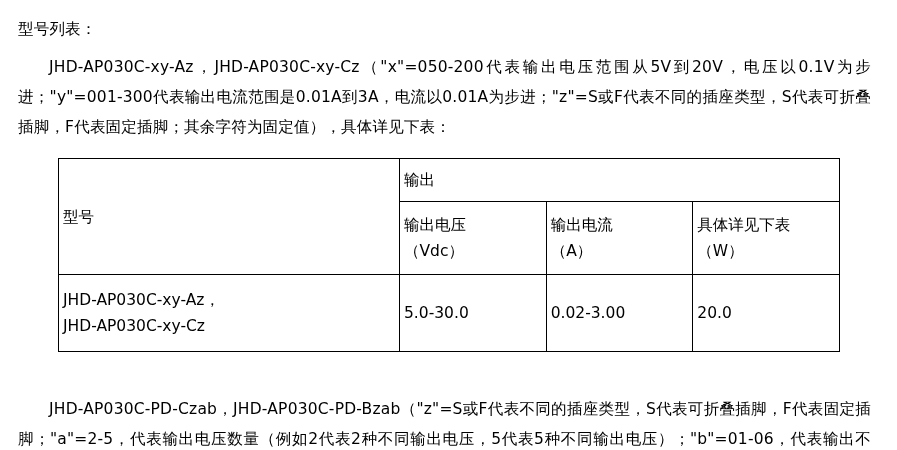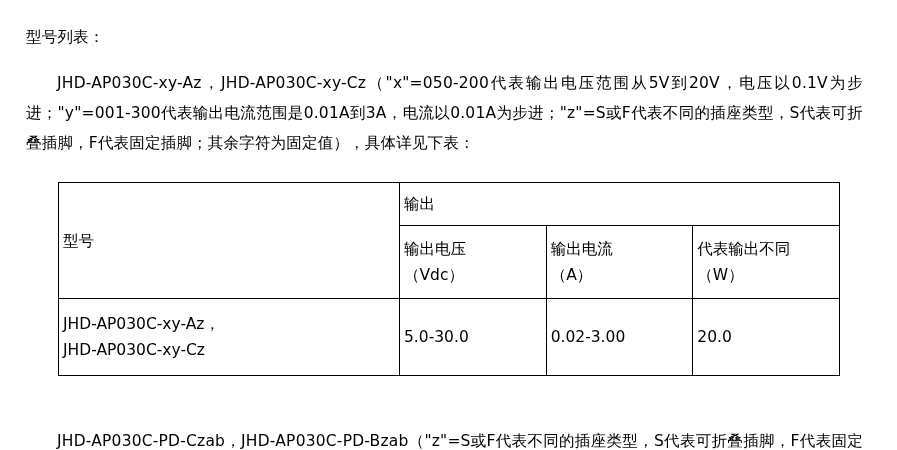--- a/index.html
+++ b/index.html
@@ -18,21 +18,21 @@
     position: relative;
     width: 897px;
     height: 450px;
     padding: 0;
     box-sizing: border-box;
   }
   .para {
     font-size: 15.5px;
     line-height: 30px;
     letter-spacing: 0.2px;
-    margin: 16px;
+    margin: 8px;
     padding: 0 18px 0 10px;
     text-align: justify;
     text-justify: inter-ideograph;
   }
   .para.title {
     padding-top: 6px;
   }
   .indent {
     text-indent: 2em;
   }
@@ -93,21 +93,21 @@
       <tr>
         <td class="sub-head">
           <div>输出电压</div>
           <div>（Vdc）</div>
         </td>
         <td class="sub-head">
           <div>输出电流</div>
           <div>（A）</div>
         </td>
         <td class="sub-head">
-          <div>代表输出不同</div>
+          <div>具体详见下表</div>
           <div>（W）</div>
         </td>
       </tr>
       <tr>
         <td class="model-cell">
           <div>JHD-AP030C-xy-Az，</div>
           <div>JHD-AP030C-xy-Cz</div>
         </td>
         <td class="val-cell">5.0-30.0</td>
         <td class="val-cell">0.02-3.00</td>

